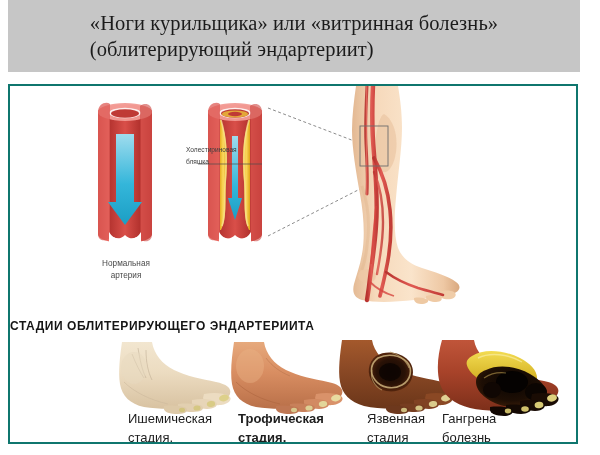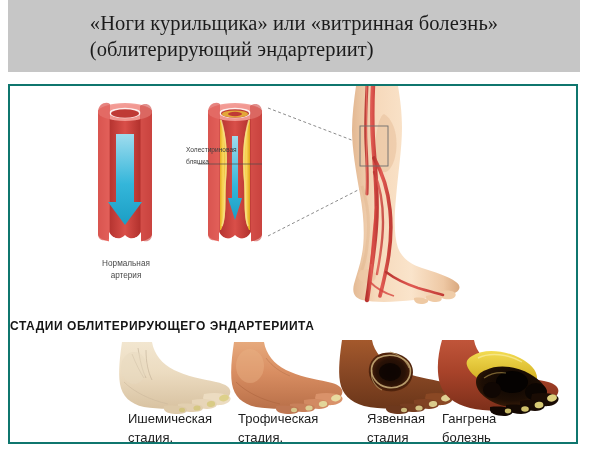--- a/index.html
+++ b/index.html
@@ -328,21 +328,21 @@
       <path d="M56,68 C65,67 74,68 78,70 C81,73 77,76 70,76 C62,76 56,74 56,71 Z" fill="#bf7753"></path>
       <ellipse cx="116" cy="60" rx="5" ry="3.4" fill="#e8dba0" transform="rotate(-12 116 60)"></ellipse>
       <ellipse cx="103" cy="66" rx="4.2" ry="3" fill="#e3d69a" transform="rotate(-8 103 66)"></ellipse>
       <ellipse cx="89" cy="70" rx="3.6" ry="2.6" fill="#ded094" transform="rotate(-5 89 70)"></ellipse>
       <ellipse cx="74" cy="72" rx="3" ry="2.2" fill="#d8ca8e"></ellipse>
       <ellipse cx="30" cy="28" rx="14" ry="17" fill="#e8b286" opacity="0.45"></ellipse>
       <path d="M16,44 C26,54 42,62 60,66" fill="none" stroke="#a9623c" stroke-width="1" opacity="0.5"></path>
       <path d="M46,20 C52,28 60,34 70,38" fill="none" stroke="#b5704a" stroke-width="0.9" opacity="0.55"></path>
     </svg>
   </div>
-  <div class="foot-caption" style="left:228px; top:324px;">Трофическая
+  <div class="foot-caption" style="left:228px; top:324px;font-weight:bold;">Трофическая
 стадия.</div>
 
   <div class="abs" style="left:318px; top:250px; width:130px; height:80px;">
     <svg width="130" height="80" viewBox="0 0 130 80">
       <defs>
         <linearGradient id="footGrad3" x1="0" y1="0" x2="0" y2="1">
           <stop offset="0%" stop-color="#a4592c"></stop>
           <stop offset="40%" stop-color="#8c4a26"></stop>
           <stop offset="100%" stop-color="#6b3619"></stop>
         </linearGradient>

